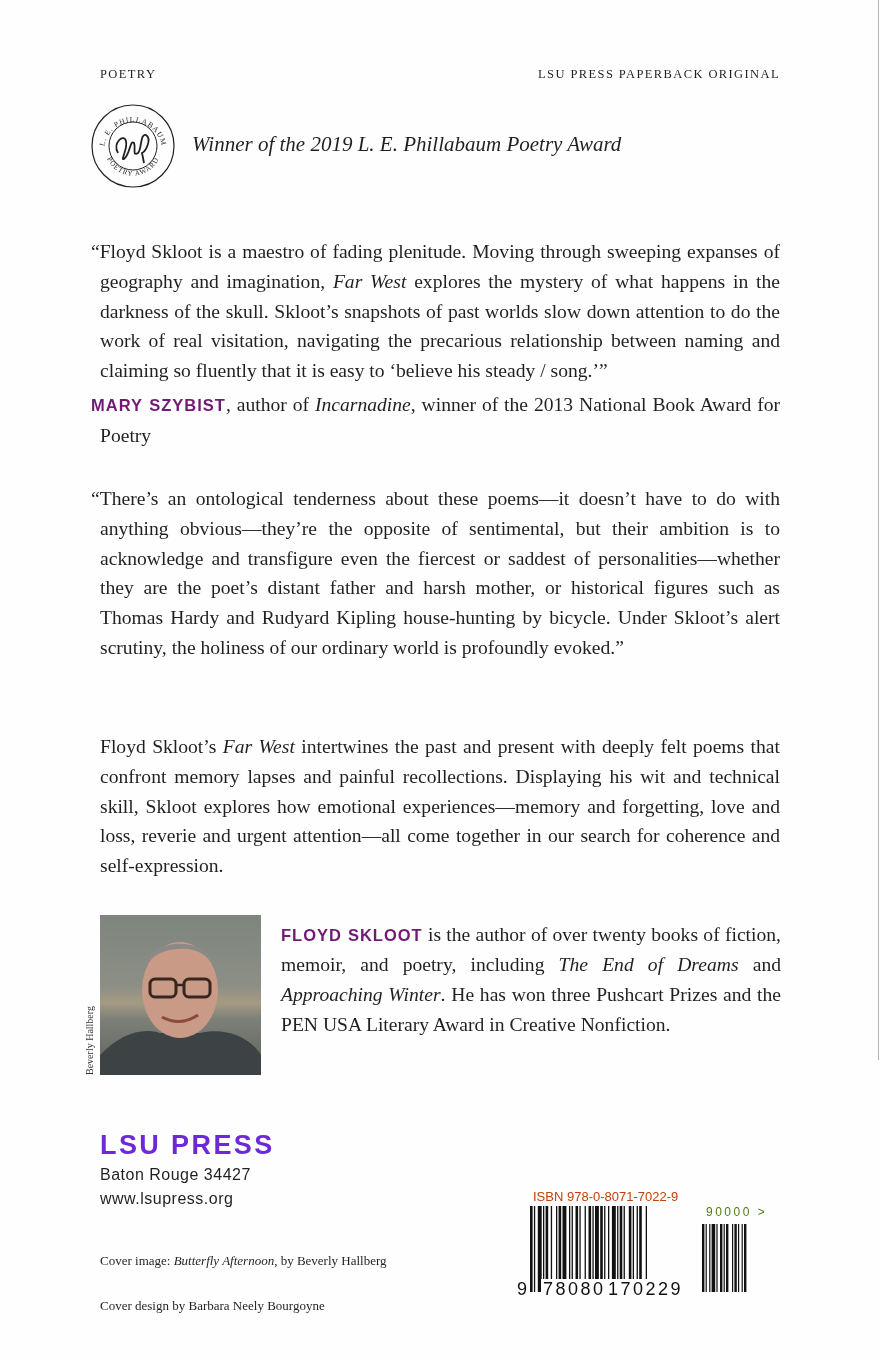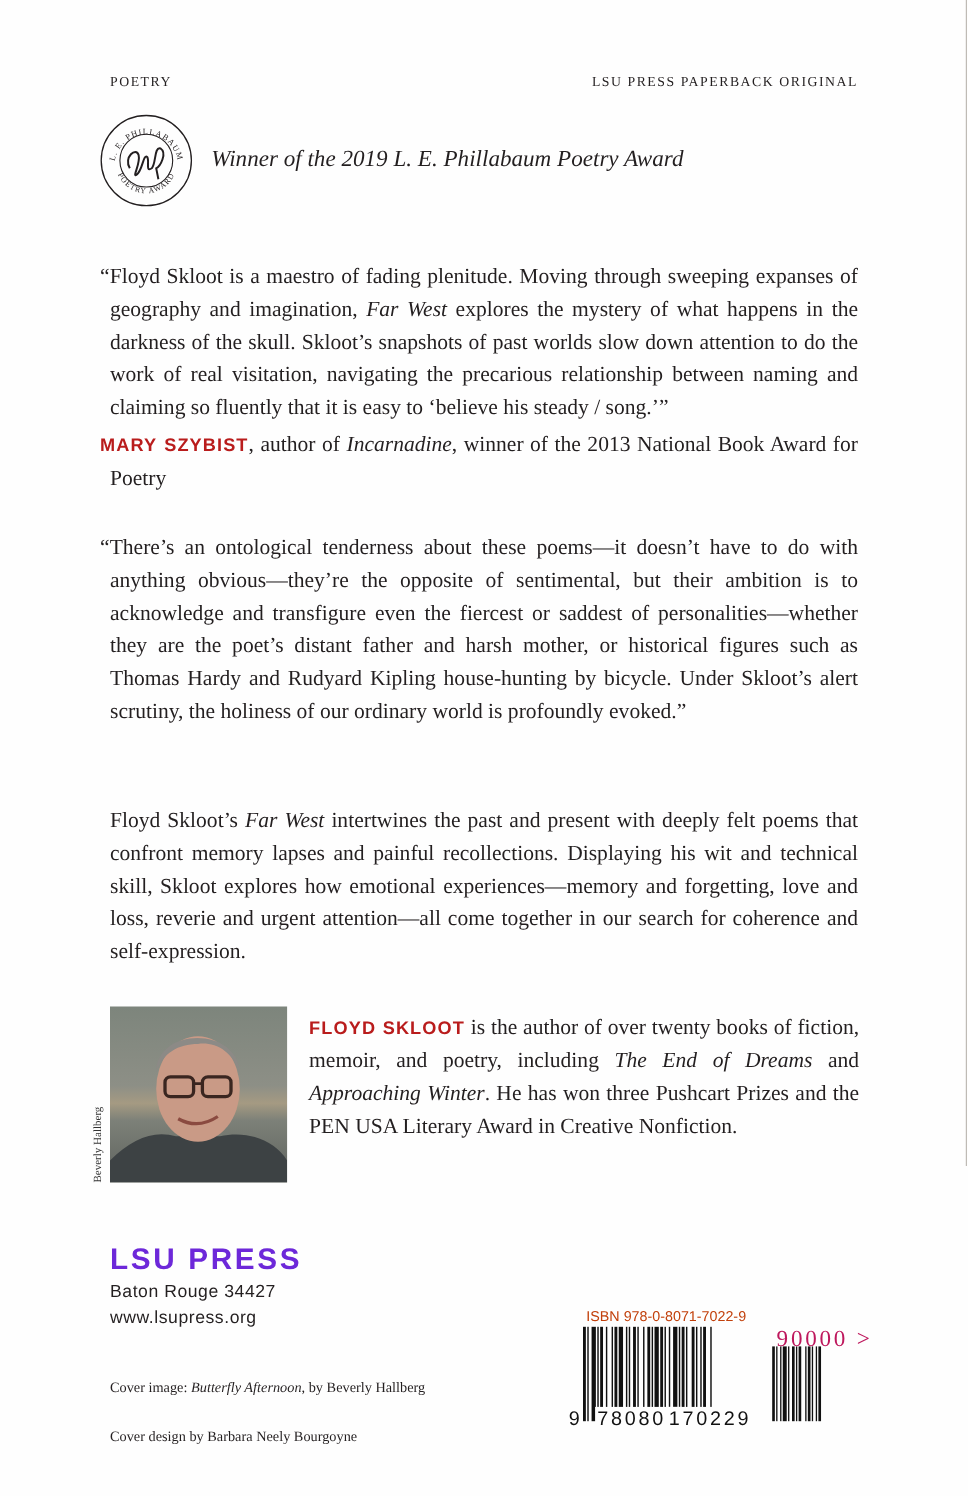--- a/index.html
+++ b/index.html
@@ -14,21 +14,21 @@
   .topline.left { left: 100px; }
   .topline.right { right: 100px; }
   .seal { position: absolute; left: 90px; top: 103px; width: 86px; height: 86px; }
   .award { position: absolute; left: 192px; top: 132px; font-size: 21px; font-style: italic; }
   .block { position: absolute; left: 100px; width: 680px; font-size: 19.6px; line-height: 29.8px; }
   .block p { margin: 0; text-align: justify; text-align-last: left; }
   .quote p { text-indent: -9px; padding-left: 0; }
   .attr { margin-top: 4px !important; }
   .accent {
     font-family: "Liberation Sans", "DejaVu Sans", sans-serif; font-weight: bold;
-    color: #b91c1c; letter-spacing: 1px; font-size: 16.5px;
+    color: #701a75; letter-spacing: 1px; font-size: 16.5px;
   }
   i { font-style: italic; }
   .photo {
     position: absolute; left: 100px; top: 915px; width: 161px; height: 160px; overflow: hidden;
     background: linear-gradient(180deg, #7d857c 0%, #8d8f86 45%, #a59a82 55%, #7c8078 65%, #5e625d 100%);
   }
   .photo-credit {
     position: absolute; left: 84px; top: 1075px; transform-origin: left top; transform: rotate(-90deg);
     font-size: 10px; color: #333; white-space: nowrap;
   }
@@ -46,22 +46,22 @@
   .isbn-label {
     position: absolute; left: 533px; top: 1189px; font-family: "Liberation Sans", "DejaVu Sans", sans-serif;
     font-size: 13px; color: #c2410c;
   }
   .barcode { position: absolute; left: 530px; top: 1206px; }
   .bar-digits {
     position: absolute; font-family: "Liberation Sans", "DejaVu Sans", sans-serif; font-size: 18px;
     letter-spacing: 2.5px; color: #111; background: #fefefe;
   }
   .price-digits {
-    position: absolute; left: 706px; top: 1205px; font-family: Liberation Serif, serif;
-    font-size: 21px; letter-spacing: 2.5px; color: #be185d;
+    position: absolute; left: 706px; top: 1205px; font-family: Liberation Sans, sans-serif;
+    font-size: 12px; letter-spacing: 2.5px; color: #4d7c0f;
   }
 </style>
 </head>
 <body>
 
 <div class="edge-line"></div>
 
 <div class="topline left">POETRY</div>
 <div class="topline right">LSU PRESS PAPERBACK ORIGINAL</div>
 

